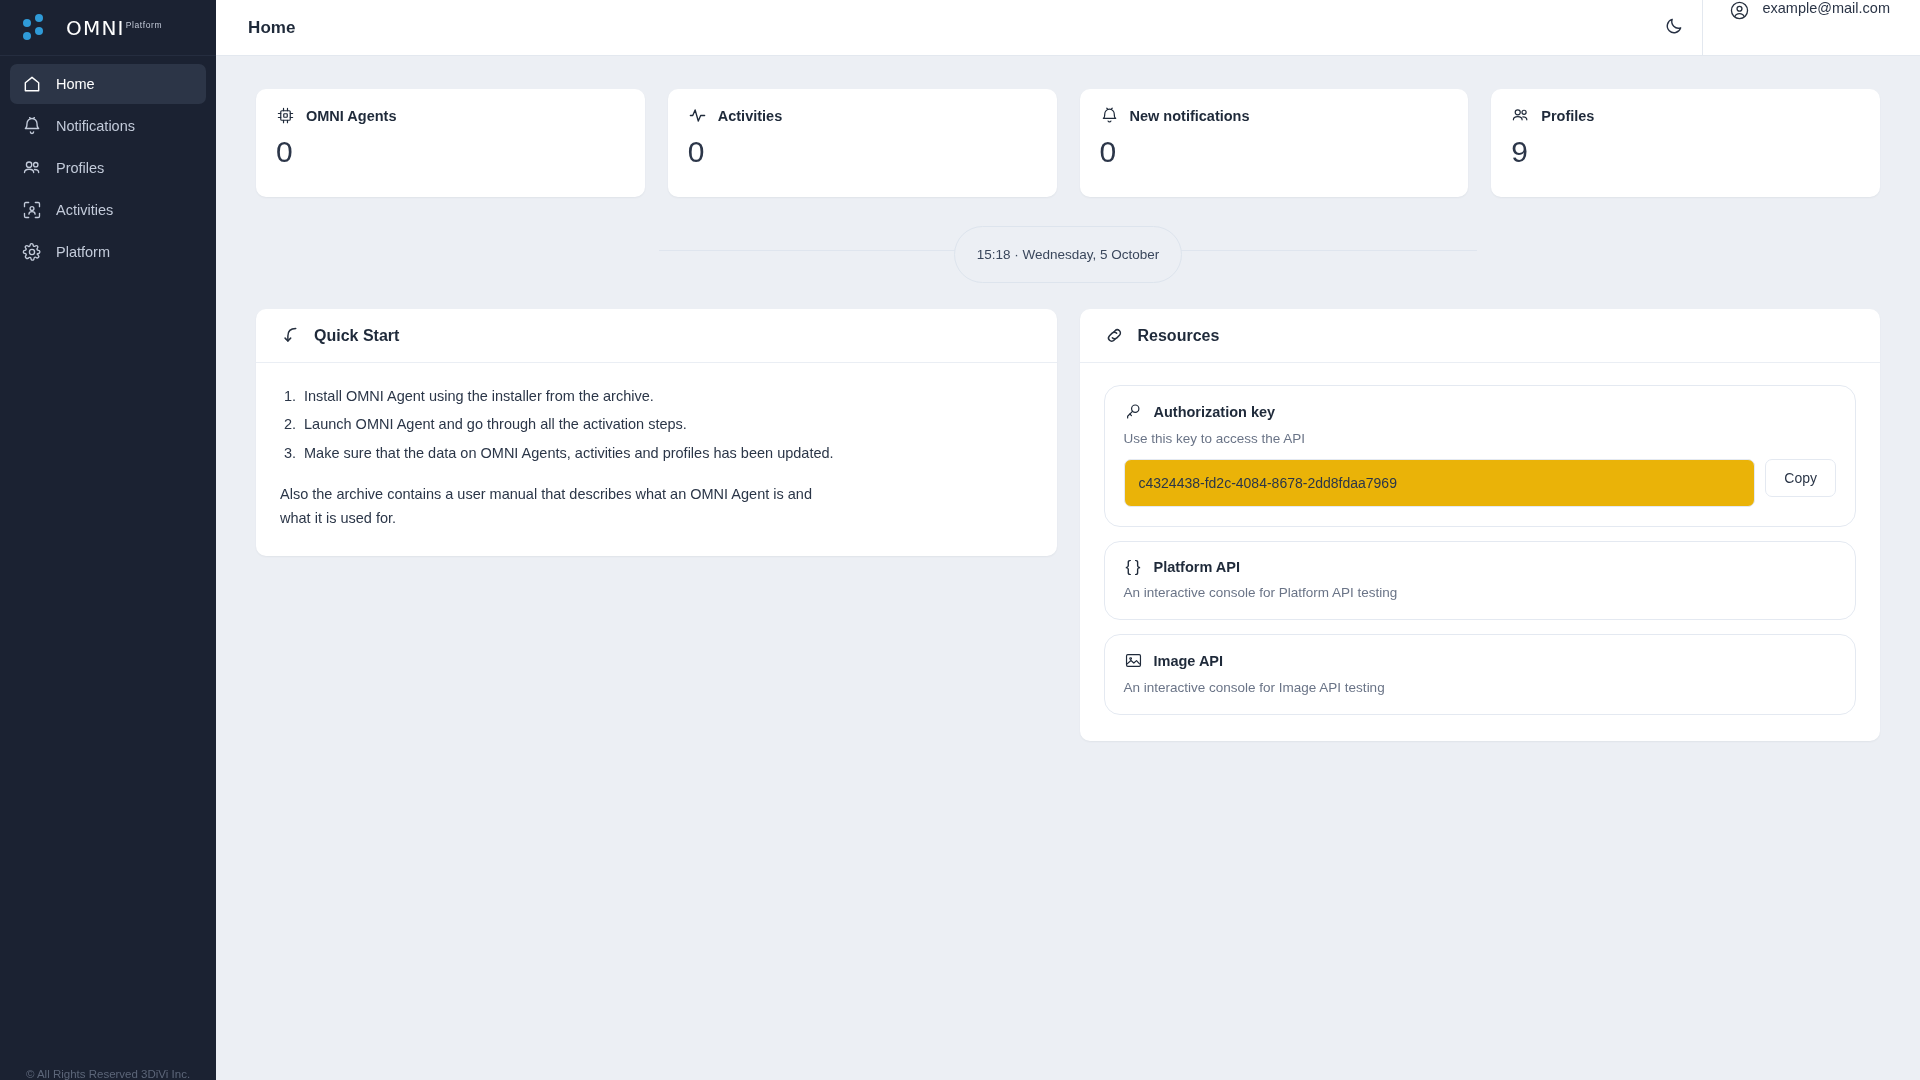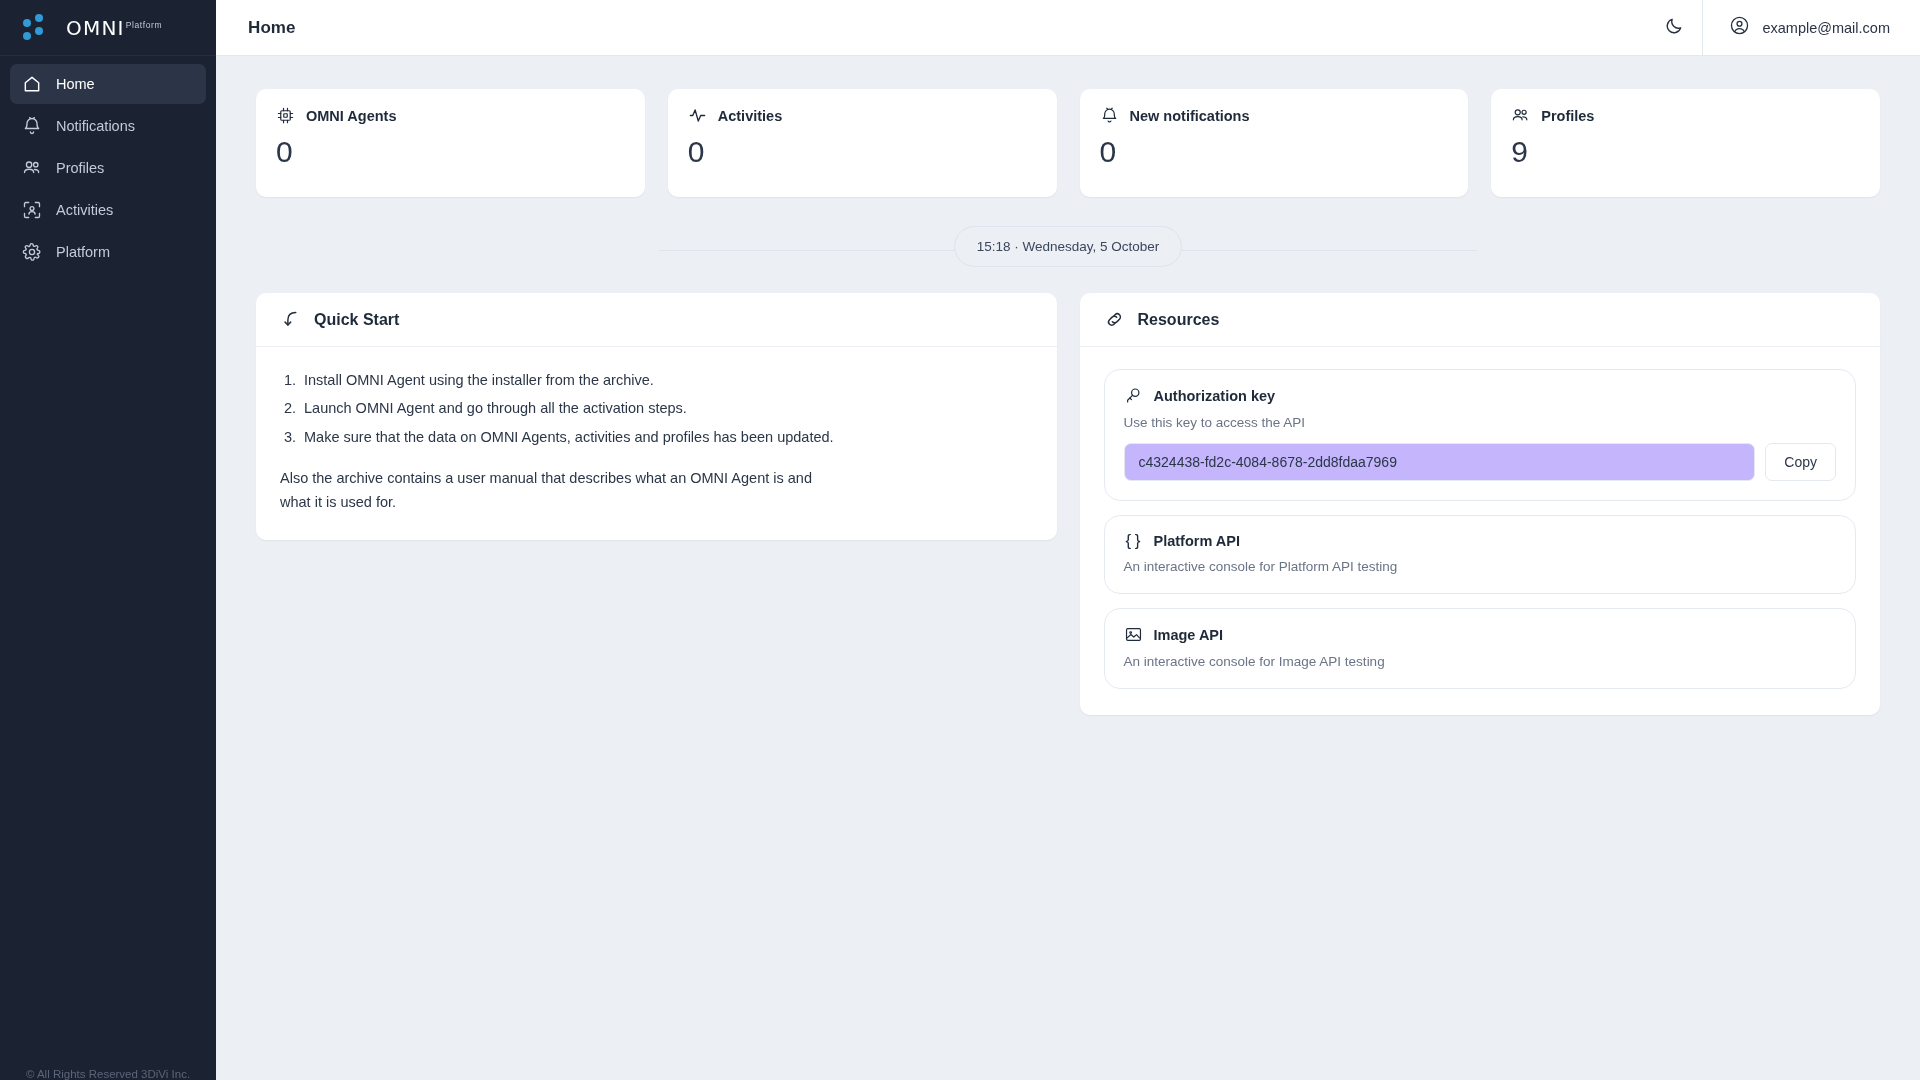--- a/index.html
+++ b/index.html
@@ -65,21 +65,21 @@
   .page-title {
     font-size: 17px; font-weight: 700; color: #1f2a3a;
     padding-left: 32px; letter-spacing: 0.1px;
   }
   .topbar-spacer { flex: 1 1 auto; }
   .theme-btn {
     width: 56px; height: 56px; display: flex; align-items: center;
     justify-content: center; cursor: pointer; color: #263043;
   }
   .user-box {
-    height: 56px; display: flex; align-items: center; gap: 12px;
+    height: 56px; display: flex; gap: 12px;
     padding: 0 30px 0 26px; border-left: 1px solid #e3e8ef; cursor: pointer;
   }
   .user-email { font-size: 14.5px; color: #2a3446; }
 
   .content { flex: 1 1 auto; overflow: hidden; padding: 0; }
 
   
   .stats-row {
     display: flex; gap: 23px; padding: 33px 40px 0 40px;
   }
@@ -98,21 +98,21 @@
 
   
   .date-row {
     display: flex; align-items: center; justify-content: center;
     padding: 29px 40px 0 40px; position: relative;
   }
   .date-line { position: absolute; left: 443px; right: 443px; top: 53px; height: 1px; background: #dfe5ee; }
   .date-pill {
     position: relative; z-index: 2; background: #eceff4;
     border: 1px solid #dde4ed; border-radius: 999px;
-    padding: 12px 22px; font-size: 13.5px; color: #3a475c;
+    padding: 20px 22px; font-size: 13.5px; color: #3a475c;
   }
 
   
   .panels { display: flex; gap: 23px; padding: 26px 40px 0 40px; align-items: flex-start; }
   .panel {
     background: #fff; border-radius: 10px; flex: 1 1 0;
     box-shadow: 0 1px 2px rgba(30,45,70,0.06); overflow: hidden;
   }
   .panel-head {
     height: 54px; display: flex; align-items: center; gap: 13px;
@@ -138,22 +138,22 @@
     padding: 16px 19px 19px 19px; margin-bottom: 14px;
   }
   .res-box:last-child { margin-bottom: 0; }
   .res-head { display: flex; align-items: center; gap: 11px; }
   .res-head .ico { width: 19px; height: 19px; flex: 0 0 19px; color: #1f2a3a; }
   .res-title { font-size: 14.5px; font-weight: 700; color: #1f2a3a; }
   .res-sub { margin-top: 10px; font-size: 13.5px; color: #6a7487; }
   .key-row { display: flex; gap: 10px; margin-top: 13px; align-items: stretch; }
   .key-input {
     flex: 1 1 auto; border: 1px solid #e4e9f1; border-radius: 7px;
-    height: 38px; display: flex; align-items: center; padding: 0 14px;
-    font-size: 14px; color: #2b3648; background: #c4b5fd;
+    height: 48px; display: flex; align-items: center; padding: 0 14px;
+    font-size: 14px; color: #2b3648; background: #eab308;
   }
   .copy-btn {
     flex: 0 0 auto; border: 1px solid #e4e9f1; border-radius: 7px;
     height: 38px; padding: 0 18px; display: flex; align-items: center;
     font-size: 14px; color: #2b3648; background: #fff; cursor: pointer;
   }
   .brace-ico {
     font-size: 17px; color: #1f2a3a; width: 19px; text-align: center;
     font-family: "Liberation Sans", sans-serif; line-height: 1;
   }

